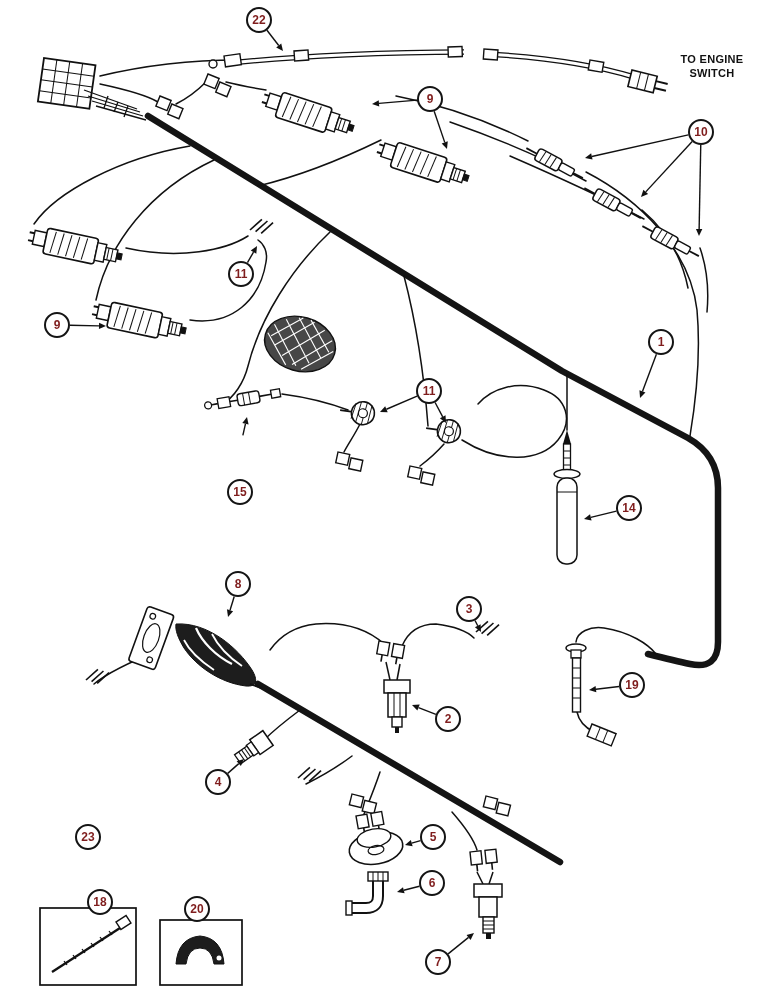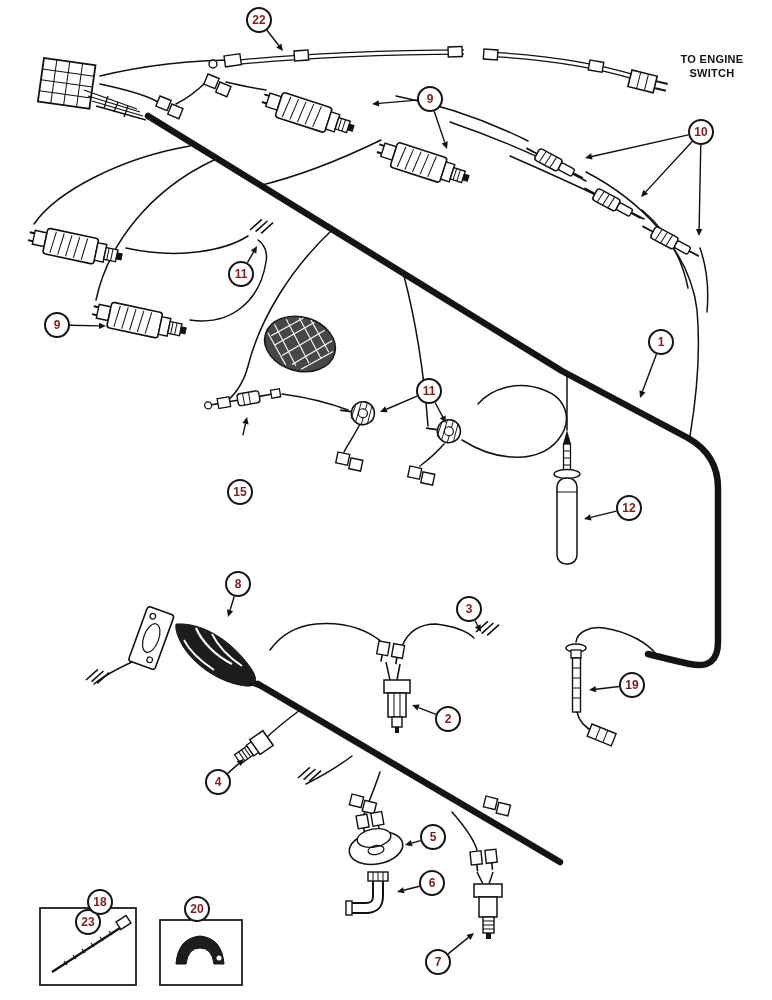--- a/index.html
+++ b/index.html
@@ -373,26 +373,26 @@
 SWITCH</div>
 
 <div class="callout" style="left:246px;top:7px;">22</div>
 <div class="callout" style="left:417px;top:86px;">9</div>
 <div class="callout" style="left:688px;top:119px;">10</div>
 <div class="callout" style="left:228px;top:261px;">11</div>
 <div class="callout" style="left:44px;top:312px;">9</div>
 <div class="callout" style="left:648px;top:329px;">1</div>
 <div class="callout" style="left:416px;top:378px;">11</div>
 <div class="callout" style="left:227px;top:435px;margin-top:44px;">15</div>
-<div class="callout" style="left:616px;top:495px;">12</div>
+<div class="callout" style="left:616px;top:495px;">14</div>
 <div class="callout" style="left:225px;top:571px;">8</div>
 <div class="callout" style="left:456px;top:596px;">3</div>
 <div class="callout" style="left:435px;top:706px;">2</div>
 <div class="callout" style="left:619px;top:672px;">19</div>
 <div class="callout" style="left:205px;top:769px;">4</div>
 <div class="callout" style="left:420px;top:824px;">5</div>
 <div class="callout" style="left:419px;top:870px;">6</div>
 <div class="callout" style="left:425px;top:949px;">7</div>
-<div class="callout" style="left:75px;top:909px;text-align:right;">23</div>
+<div class="callout" style="left:75px;top:824px;text-align:right;">23</div>
 <div class="callout" style="left:75px;top:889px;margin-left:12px;">18</div>
 <div class="callout" style="left:184px;top:896px;text-align:center;">20</div>
 
 </div>
 
 </body></html>

